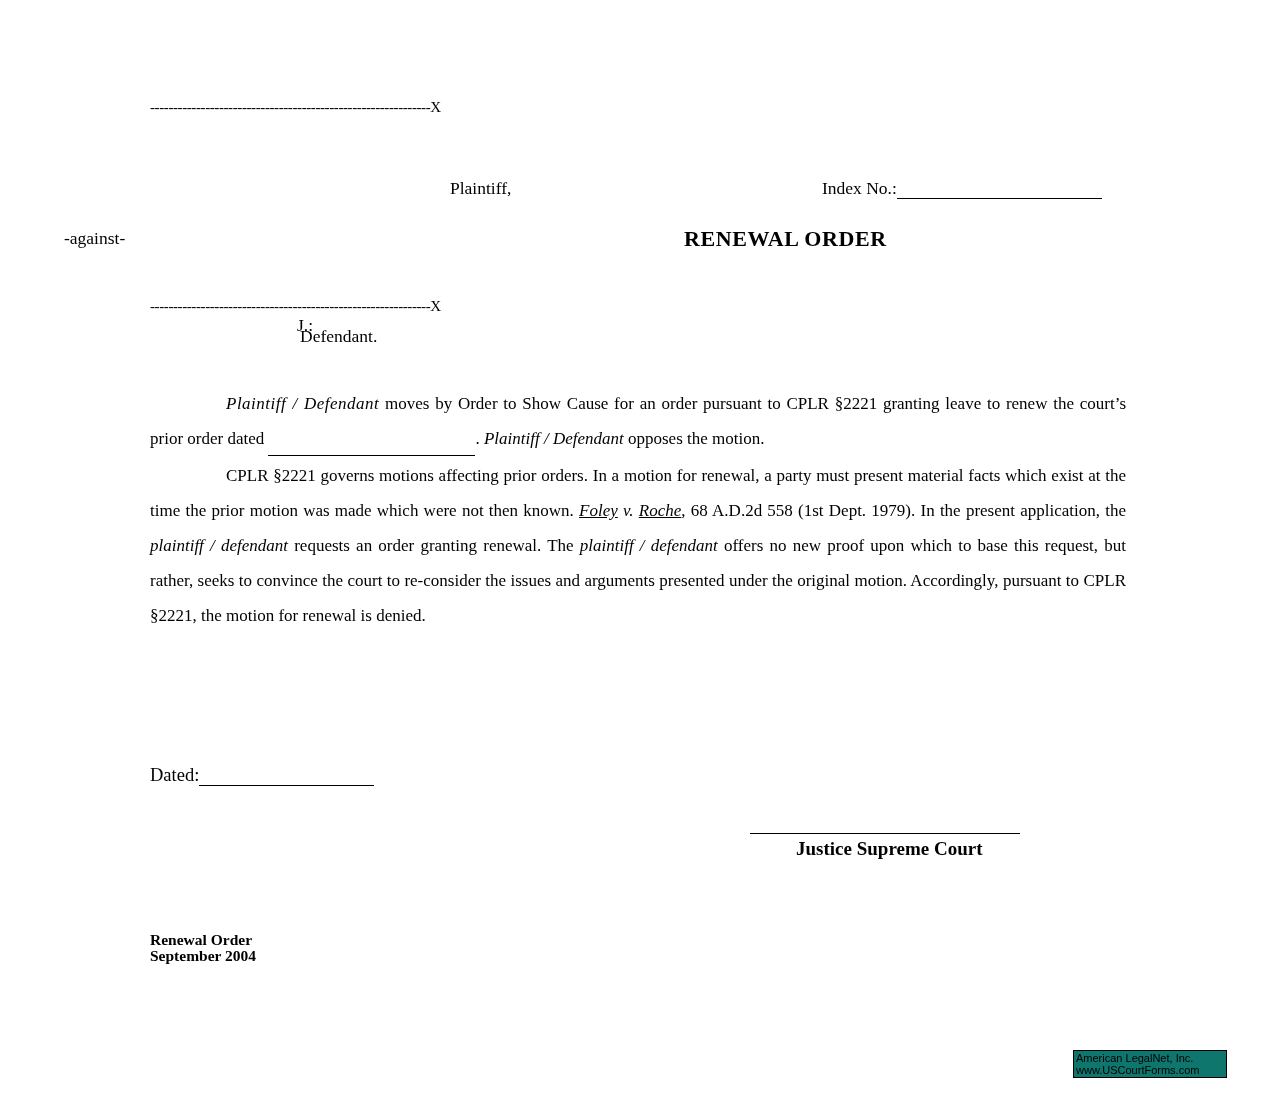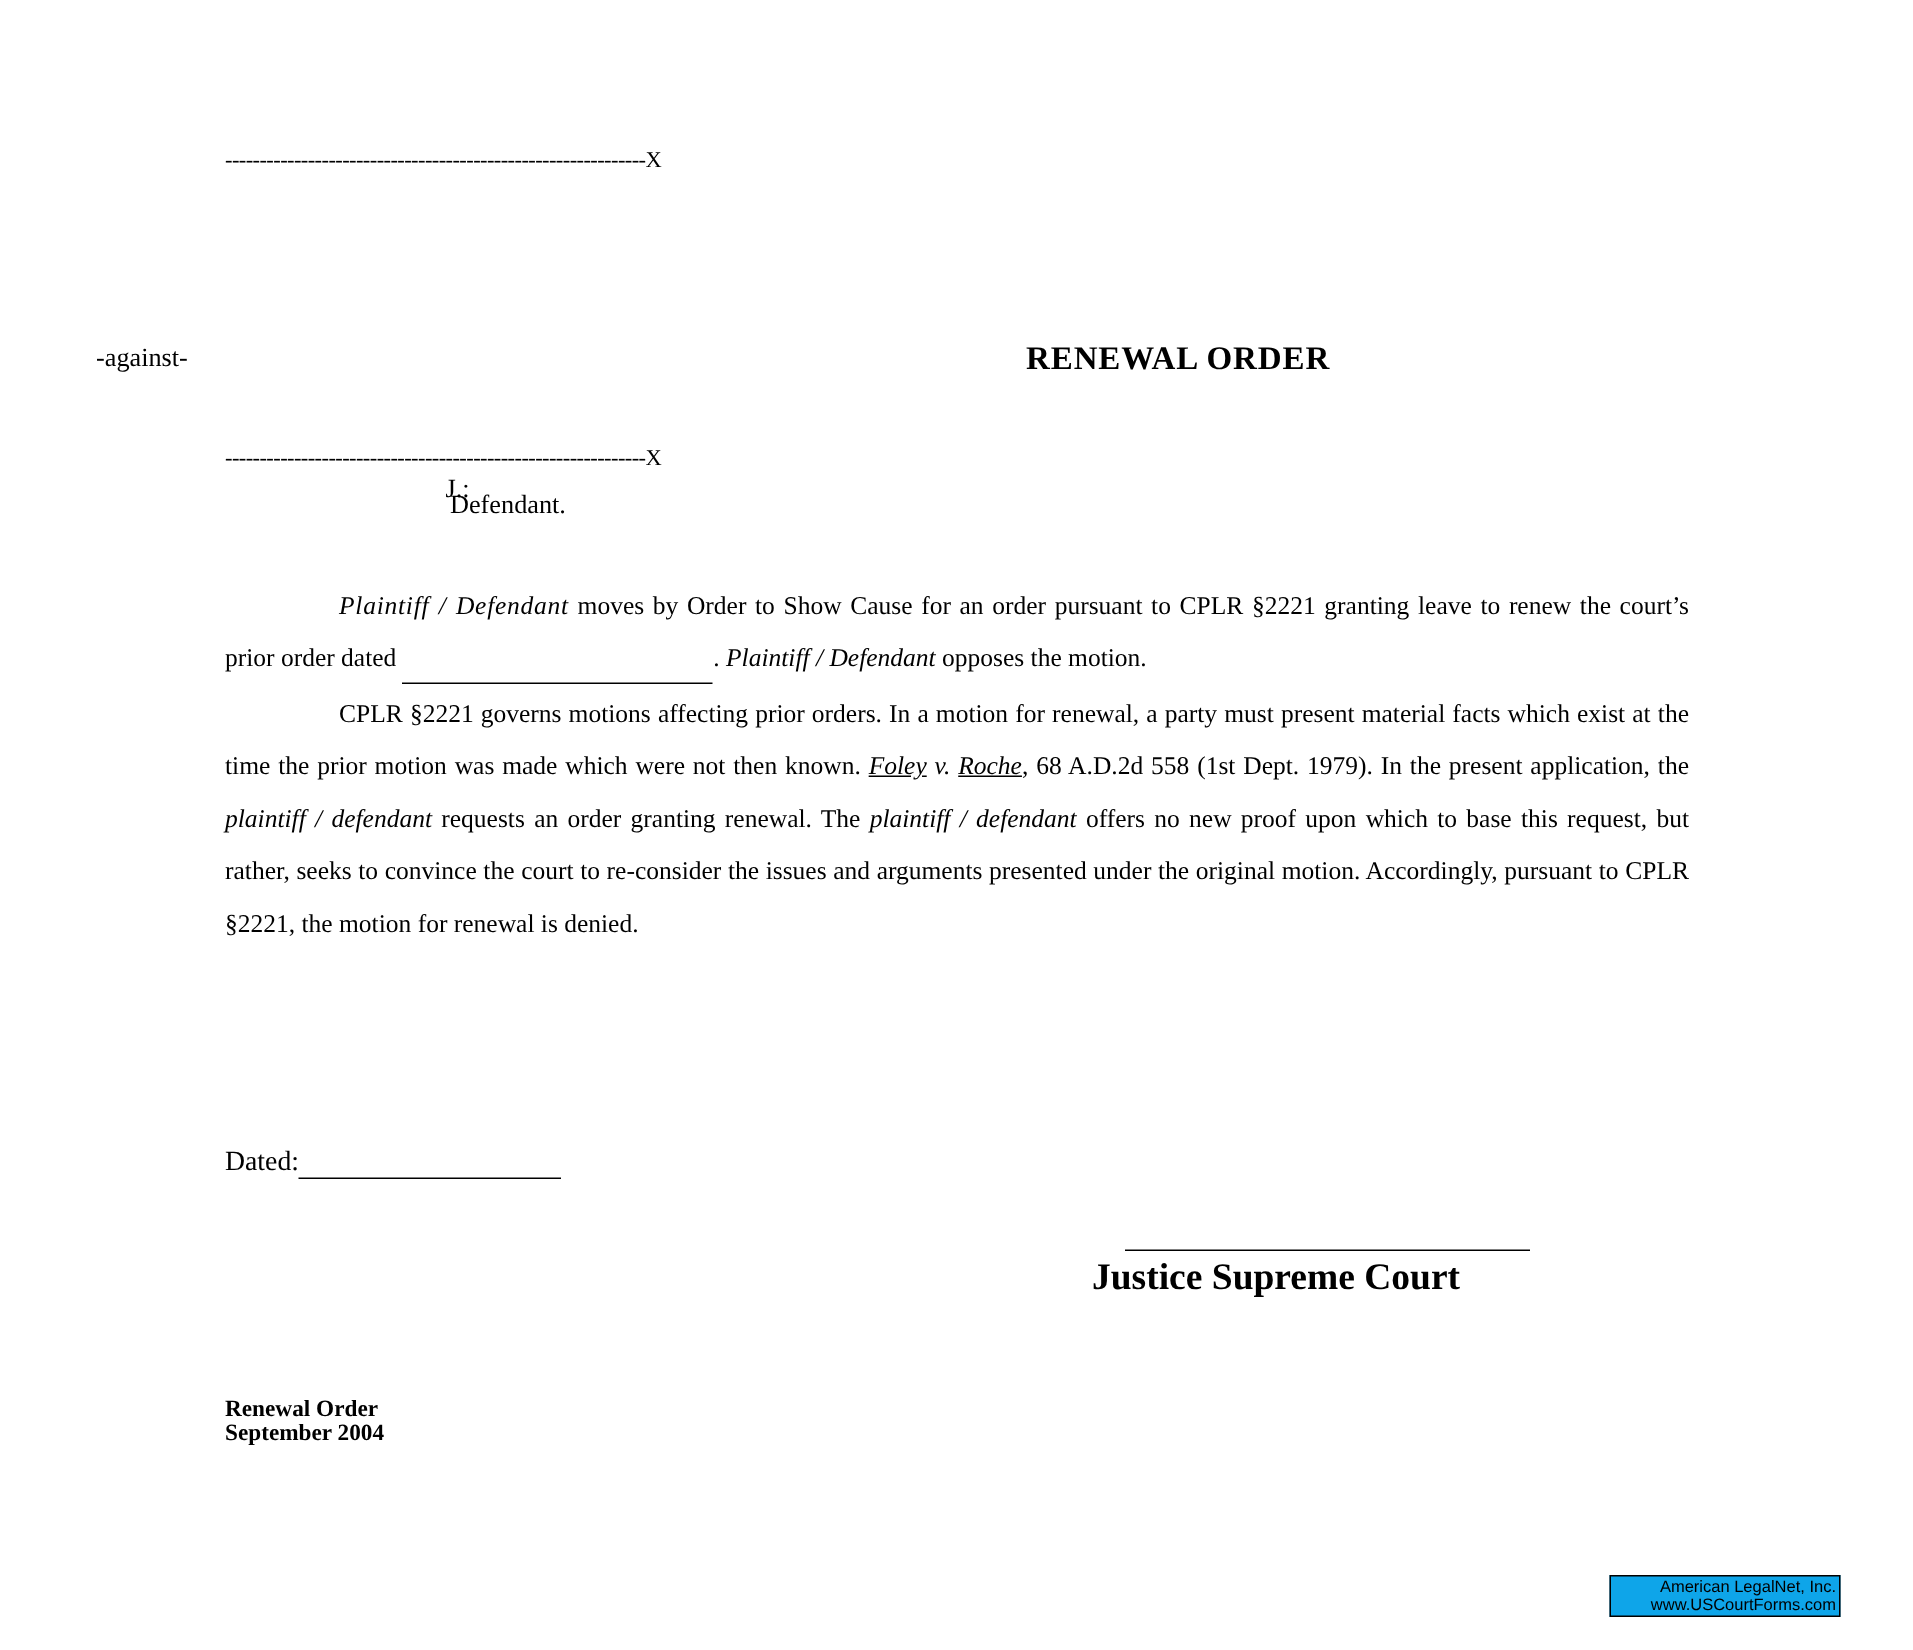--- a/index.html
+++ b/index.html
@@ -158,58 +158,63 @@
 
   .sig-line {
     position: absolute;
     left: 750px;
     top: 833px;
     width: 270px;
     border-top: 1px solid #000;
   }
   .sig-label {
     position: absolute;
-    left: 728px;
+    left: 796px;
     top: 838px;
-    font-size: 25px;
+    font-size: 19px;
     font-weight: bold;
   }
 
   .footer {
     position: absolute;
     left: 150px;
     top: 932px;
     font-size: 15.5px;
     font-weight: bold;
     line-height: 16px;
   }
 
   .stamp {
     position: absolute;
     left: 1073px;
     top: 1050px;
     width: 148px;
     border: 1px solid #000;
-    background: #0ea5e9;
+    background: #0f766e;
     padding: 1px 2px;
     font-family: "Liberation Sans", "DejaVu Sans", sans-serif;
     font-size: 11px;
     line-height: 12px;
-    text-align: right;
   }
 </style>
 </head>
 <body>
 
 <div class="page">
 
   <div class="caption">
     <div class="dash-rule">-------------------------------------------------------------X</div>
   </div>
 
+  <div class="party-block">
+    <div class="row">
+      <span class="plaintiff-label">Plaintiff,</span>
+      <span class="index-label"><span>Index No.:</span><span class="index-blank"></span></span>
+    </div>
+  </div>
 
   <div class="against">-against-</div>
   <div class="doc-title">RENEWAL ORDER</div>
 
   <div class="defendant-label">Defendant.</div>
   <div class="dash-rule2">-------------------------------------------------------------X</div>
   <div class="justice-init">J.:</div>
 
   <div class="body">
     <p><span class="ital sp-wide">Plaintiff   /   Defendant</span><span>  moves by Order to Show Cause for an order pursuant to CPLR §2221 granting leave to renew the court’s prior order dated </span><span class="blank-inline"></span><span>.  </span><span class="ital">Plaintiff / Defendant</span><span> opposes the motion.</span></p>

